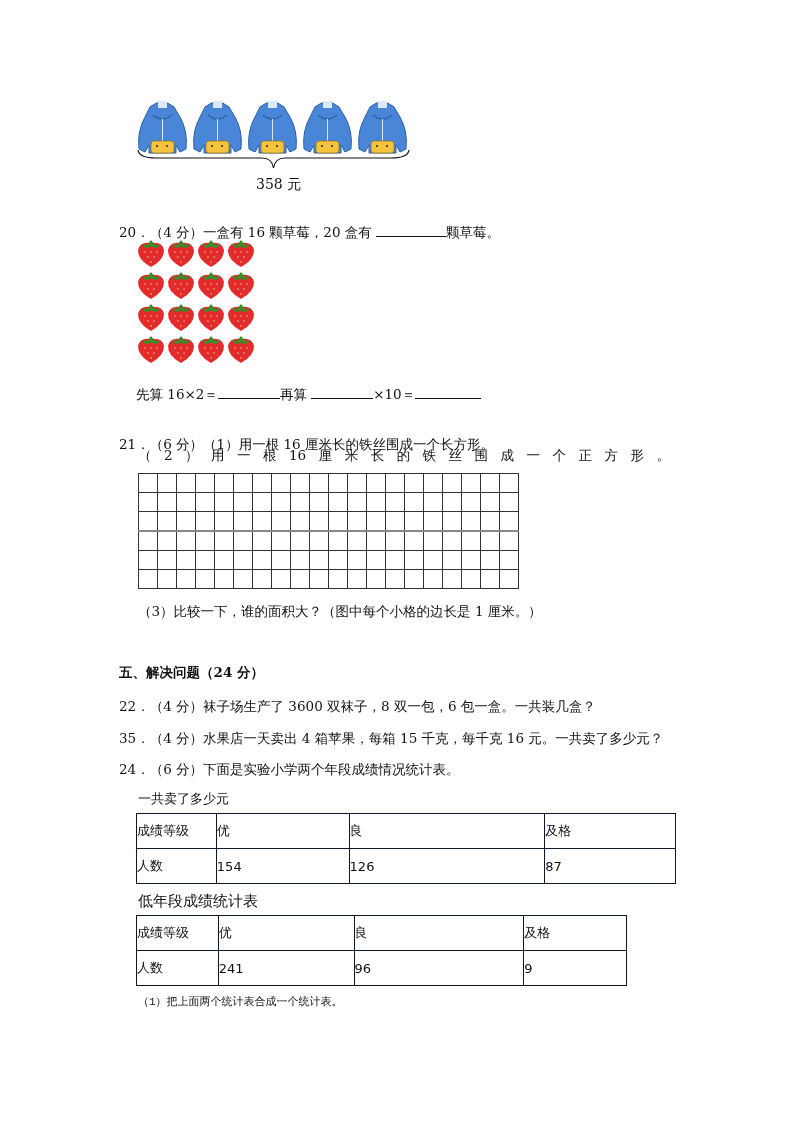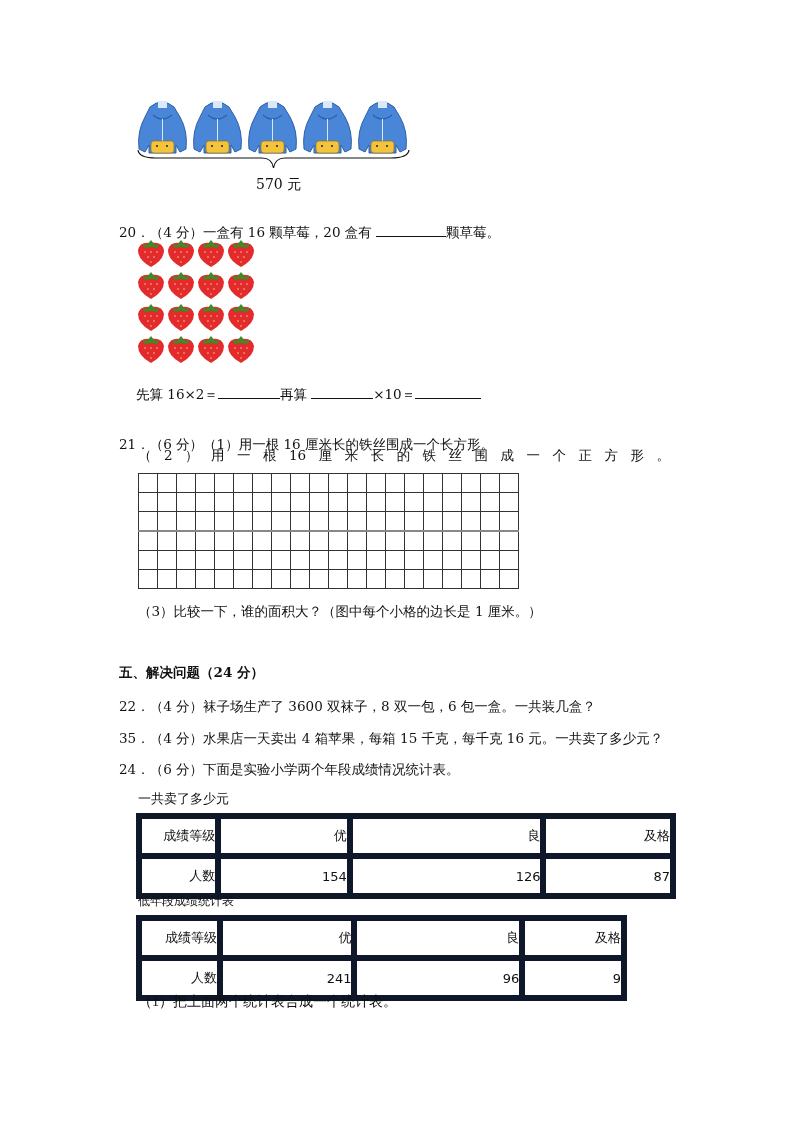--- a/index.html
+++ b/index.html
@@ -12,21 +12,21 @@
   .brace { left: 136px; top: 148px; width: 275px; height: 30px; }
   .price { left: 256px; top: 175px; font-size: 14px; }
   .blank { display: inline-block; border-bottom: 1px solid #111; height: 14px; vertical-align: baseline; }
   .straw-grid { left: 136px; top: 236px; display: grid; grid-template-columns: repeat(4, 30px); grid-template-rows: repeat(4, 32px); column-gap: 0px; row-gap: 0px; }
   .straw { width: 30px; height: 32px; }
   .spread { display: flex; justify-content: space-between; width: 532px; }
   .grid-paper { left: 138px; top: 473px; border-collapse: collapse; }
   .grid-paper td { width: 18px; height: 18px; border: 1px solid #333; padding: 0; }
   .grid-paper tr.gray-line td { border-top: 2px solid #888; }
   .stat { border-collapse: collapse; font-family: "DejaVu Sans", "Liberation Sans", sans-serif; font-size: 13px; }
-  .stat td { border: 6px solid #0f172a; text-align: right; height: 34px; padding: 0; }
+  .stat td { border: 1px solid #0f172a; text-align: left; height: 34px; padding: 0; }
   .section { font-weight: bold; }
 </style>
 </head>
 <body>
 
 <div class="abs jackets">
   <svg class="jacket" viewBox="0 0 53 58">
       <path d="M14 10 Q26 0 38 10 L44 20 Q52 34 50 52 L44 55 L40 48 L40 56 L13 56 L13 48 L9 55 L3 52 Q1 34 9 20 Z" fill="#4a86d8" stroke="#2c5fa8" stroke-width="1"></path>
       <rect x="22" y="4" width="9" height="7" fill="#dbe8f8"></rect>
       <path d="M17 18 Q26 26 36 18" fill="none" stroke="#2c5fa8" stroke-width="1.2"></path>
@@ -68,21 +68,21 @@
       <path d="M17 18 Q26 26 36 18" fill="none" stroke="#2c5fa8" stroke-width="1.2"></path>
       <line x1="26.5" y1="22" x2="26.5" y2="56" stroke="#dbe8f8" stroke-width="1"></line>
       <rect x="15" y="44" width="23" height="12" rx="3" fill="#f2c33b" stroke="#8a6a10" stroke-width="0.6"></rect>
       <circle cx="21" cy="49" r="1" fill="#222"></circle>
       <circle cx="31" cy="49" r="1" fill="#222"></circle>
     </svg>
 </div>
 <svg class="abs brace" viewBox="0 0 275 30">
   <path d="M2 2 Q3 10 20 10 L126 10 Q136 10 137.5 20 Q139 10 149 10 L255 10 Q272 10 273 2" fill="none" stroke="#111" stroke-width="1.2"></path>
 </svg>
-<div class="abs txt price">570 元</div>
+<div class="abs txt price">358 元</div>
 
 <div class="abs txt" style="left:119px; top:206px;margin-top:16px;">
   <span>20．</span><span>（4 分）</span><span>一盒有 16 颗草莓，20 盒有</span>
   <span class="blank" style="width:70px;"></span><span>颗草莓。</span>
 </div>
 
 <div class="abs straw-grid">
   <svg class="straw" viewBox="0 0 30 32">
       <path d="M15 7 Q26 5 28 14 Q28 24 15 31 Q2 24 2 14 Q4 5 15 7Z" fill="#e32b2b"></path>
       <path d="M6 8 L11 9 L15 4 L19 9 L24 8 L21 12 L15 11 L9 12Z" fill="#3f8a2a"></path>
@@ -477,21 +477,21 @@
   </tr>
   <tr>
     <td>人数</td>
     <td>154</td>
     <td>126</td>
     <td>87</td>
   </tr>
 </tbody>
   </table>
 
-<div class="abs txt" style="left:138px; top:892px; font-family:'DejaVu Sans','Liberation Sans',sans-serif; font-size:12px;">低年段成绩统计表</div>
+<div class="abs txt" style="left:138px; top:892px; font-family:'DejaVu Sans','Liberation Sans',sans-serif; font-size:15px;">低年段成绩统计表</div>
 <table class="abs stat" style="left:136px; top:915px; width:491px;">
   <colgroup>
       <col style="width:82px">
       <col style="width:136px">
       <col style="width:170px">
       <col style="width:103px">
     </colgroup>
   <tbody>
       <tr>
     <td>成绩等级</td>
@@ -501,13 +501,13 @@
   </tr>
   <tr>
     <td>人数</td>
     <td>241</td>
     <td>96</td>
     <td>9</td>
   </tr>
 </tbody>
   </table>
 
-<div class="abs txt" style="left:138px; top:993px; font-family:Liberation Serif, serif; font-size:14px;">（1）把上面两个统计表合成一个统计表。</div>
+<div class="abs txt" style="left:138px; top:993px; font-family:Liberation Mono, monospace; font-size:11px;">（1）把上面两个统计表合成一个统计表。</div>
 
 </body></html>

